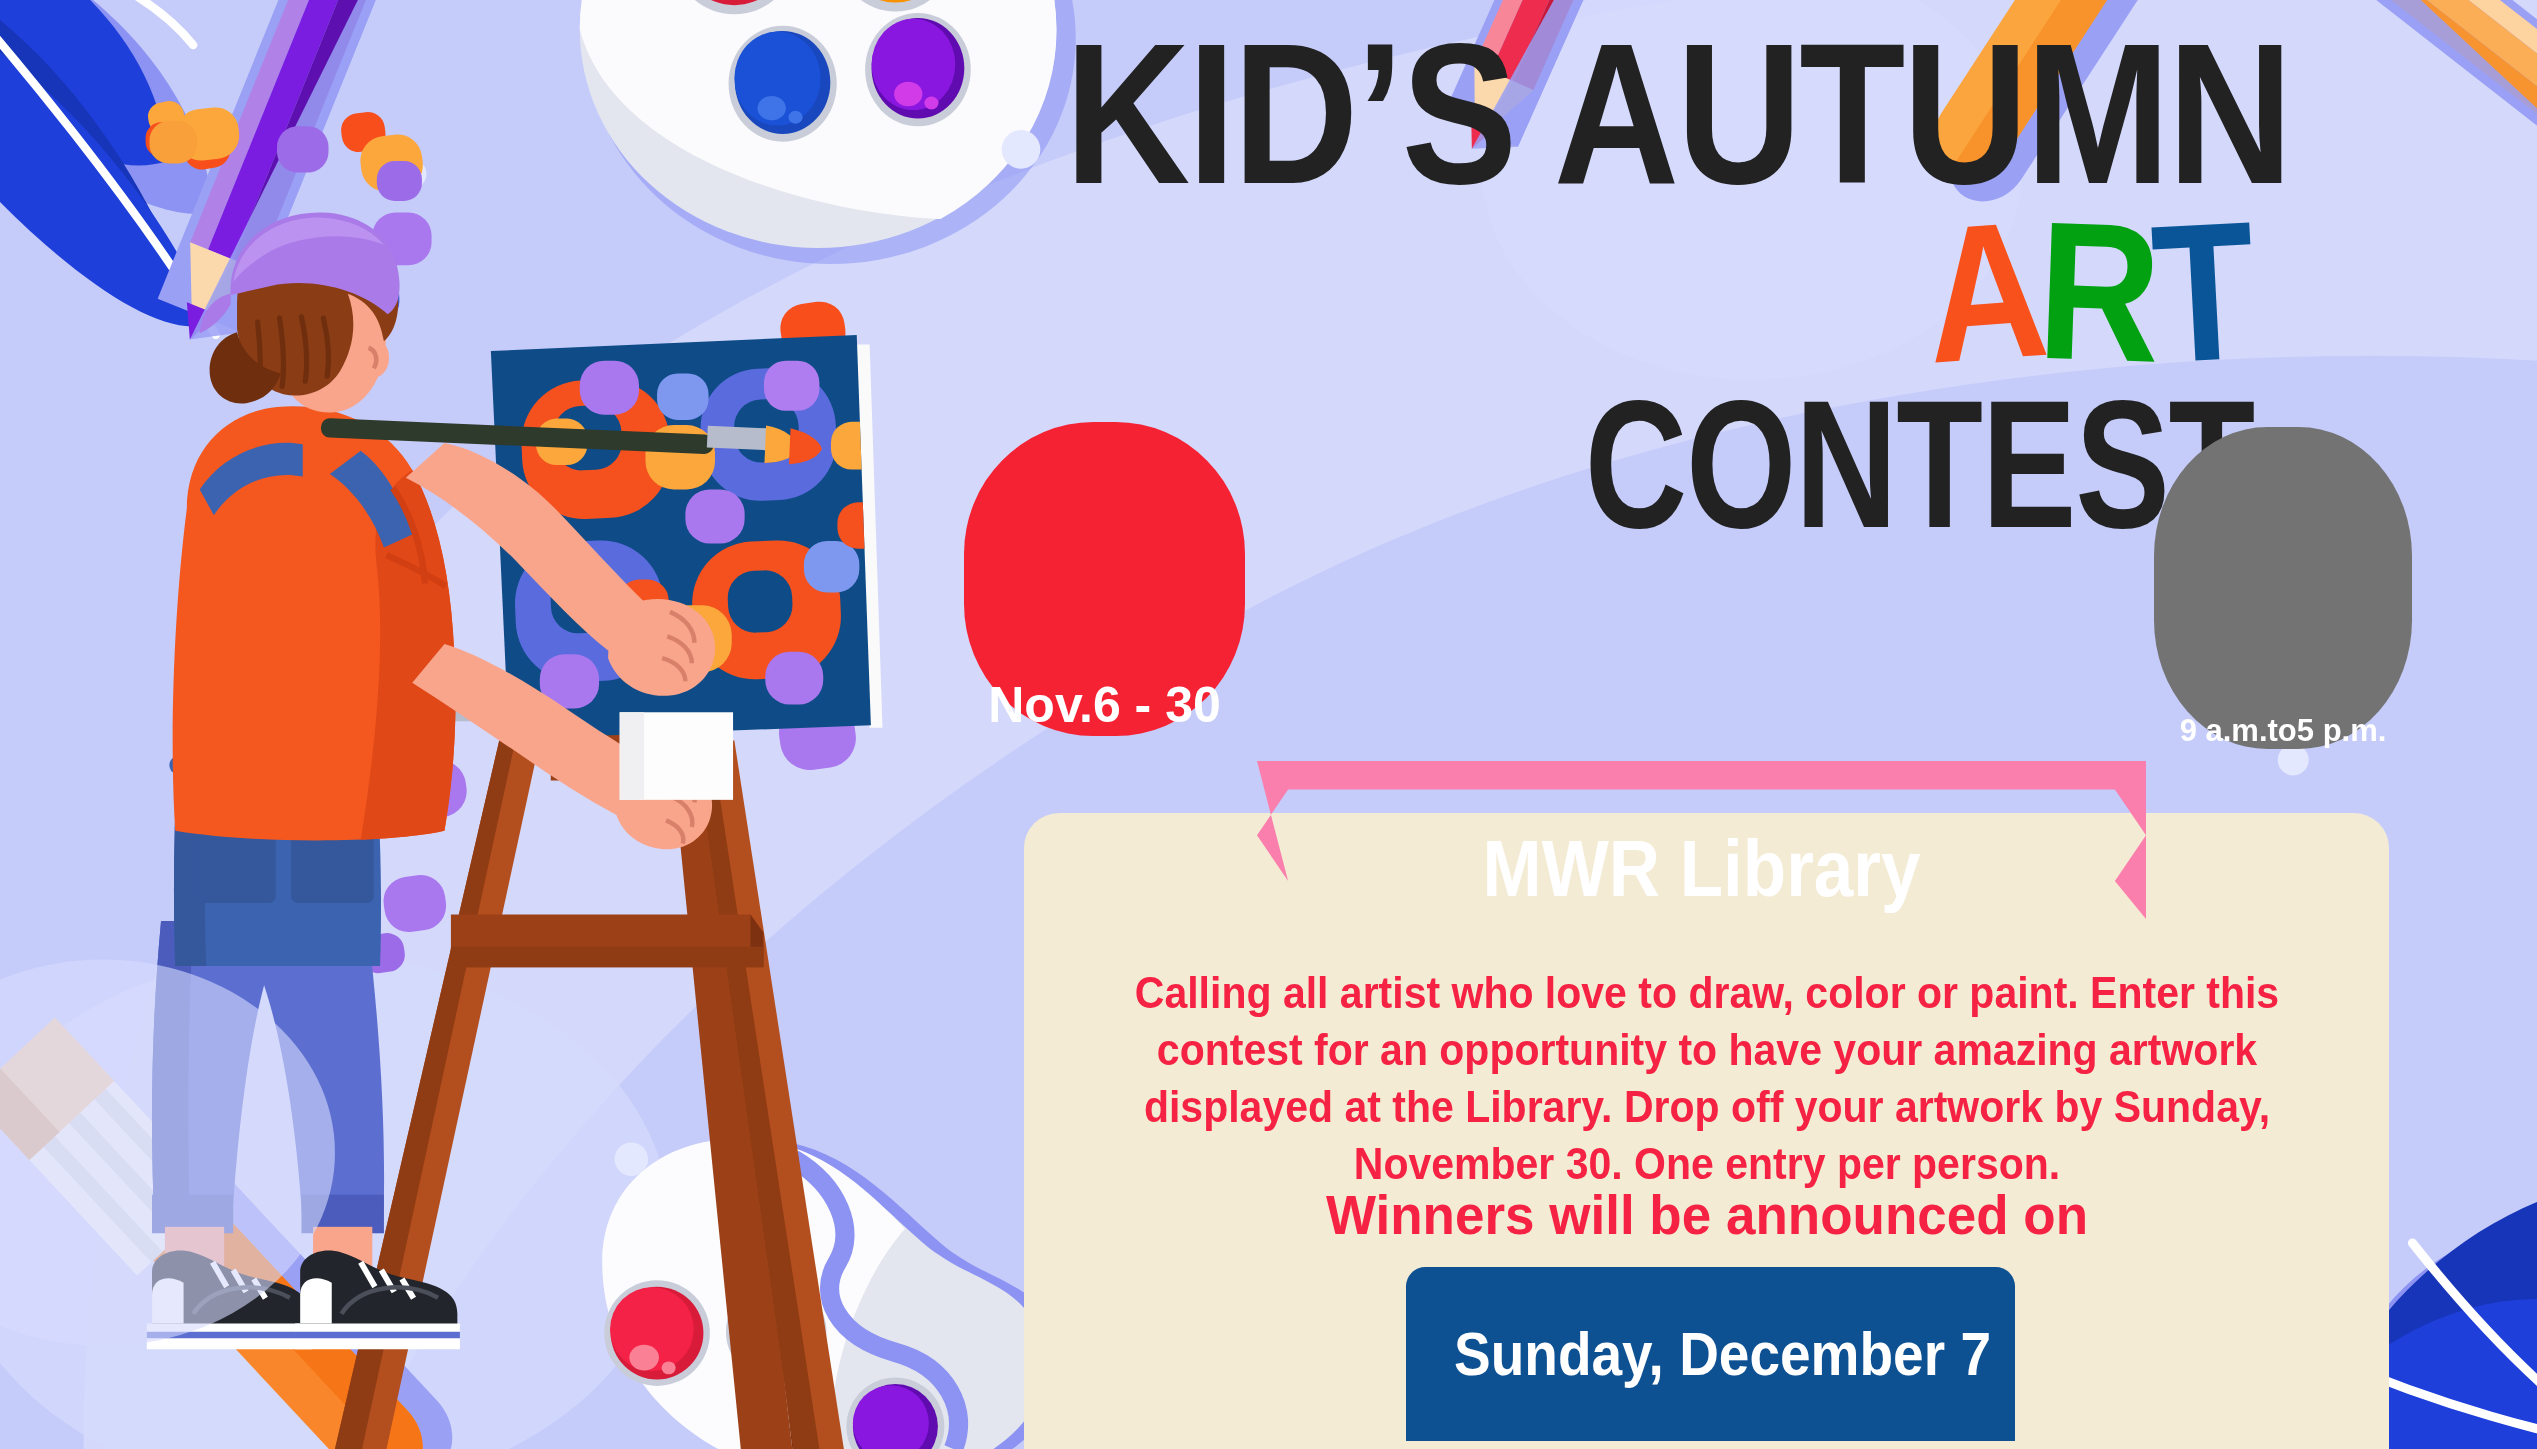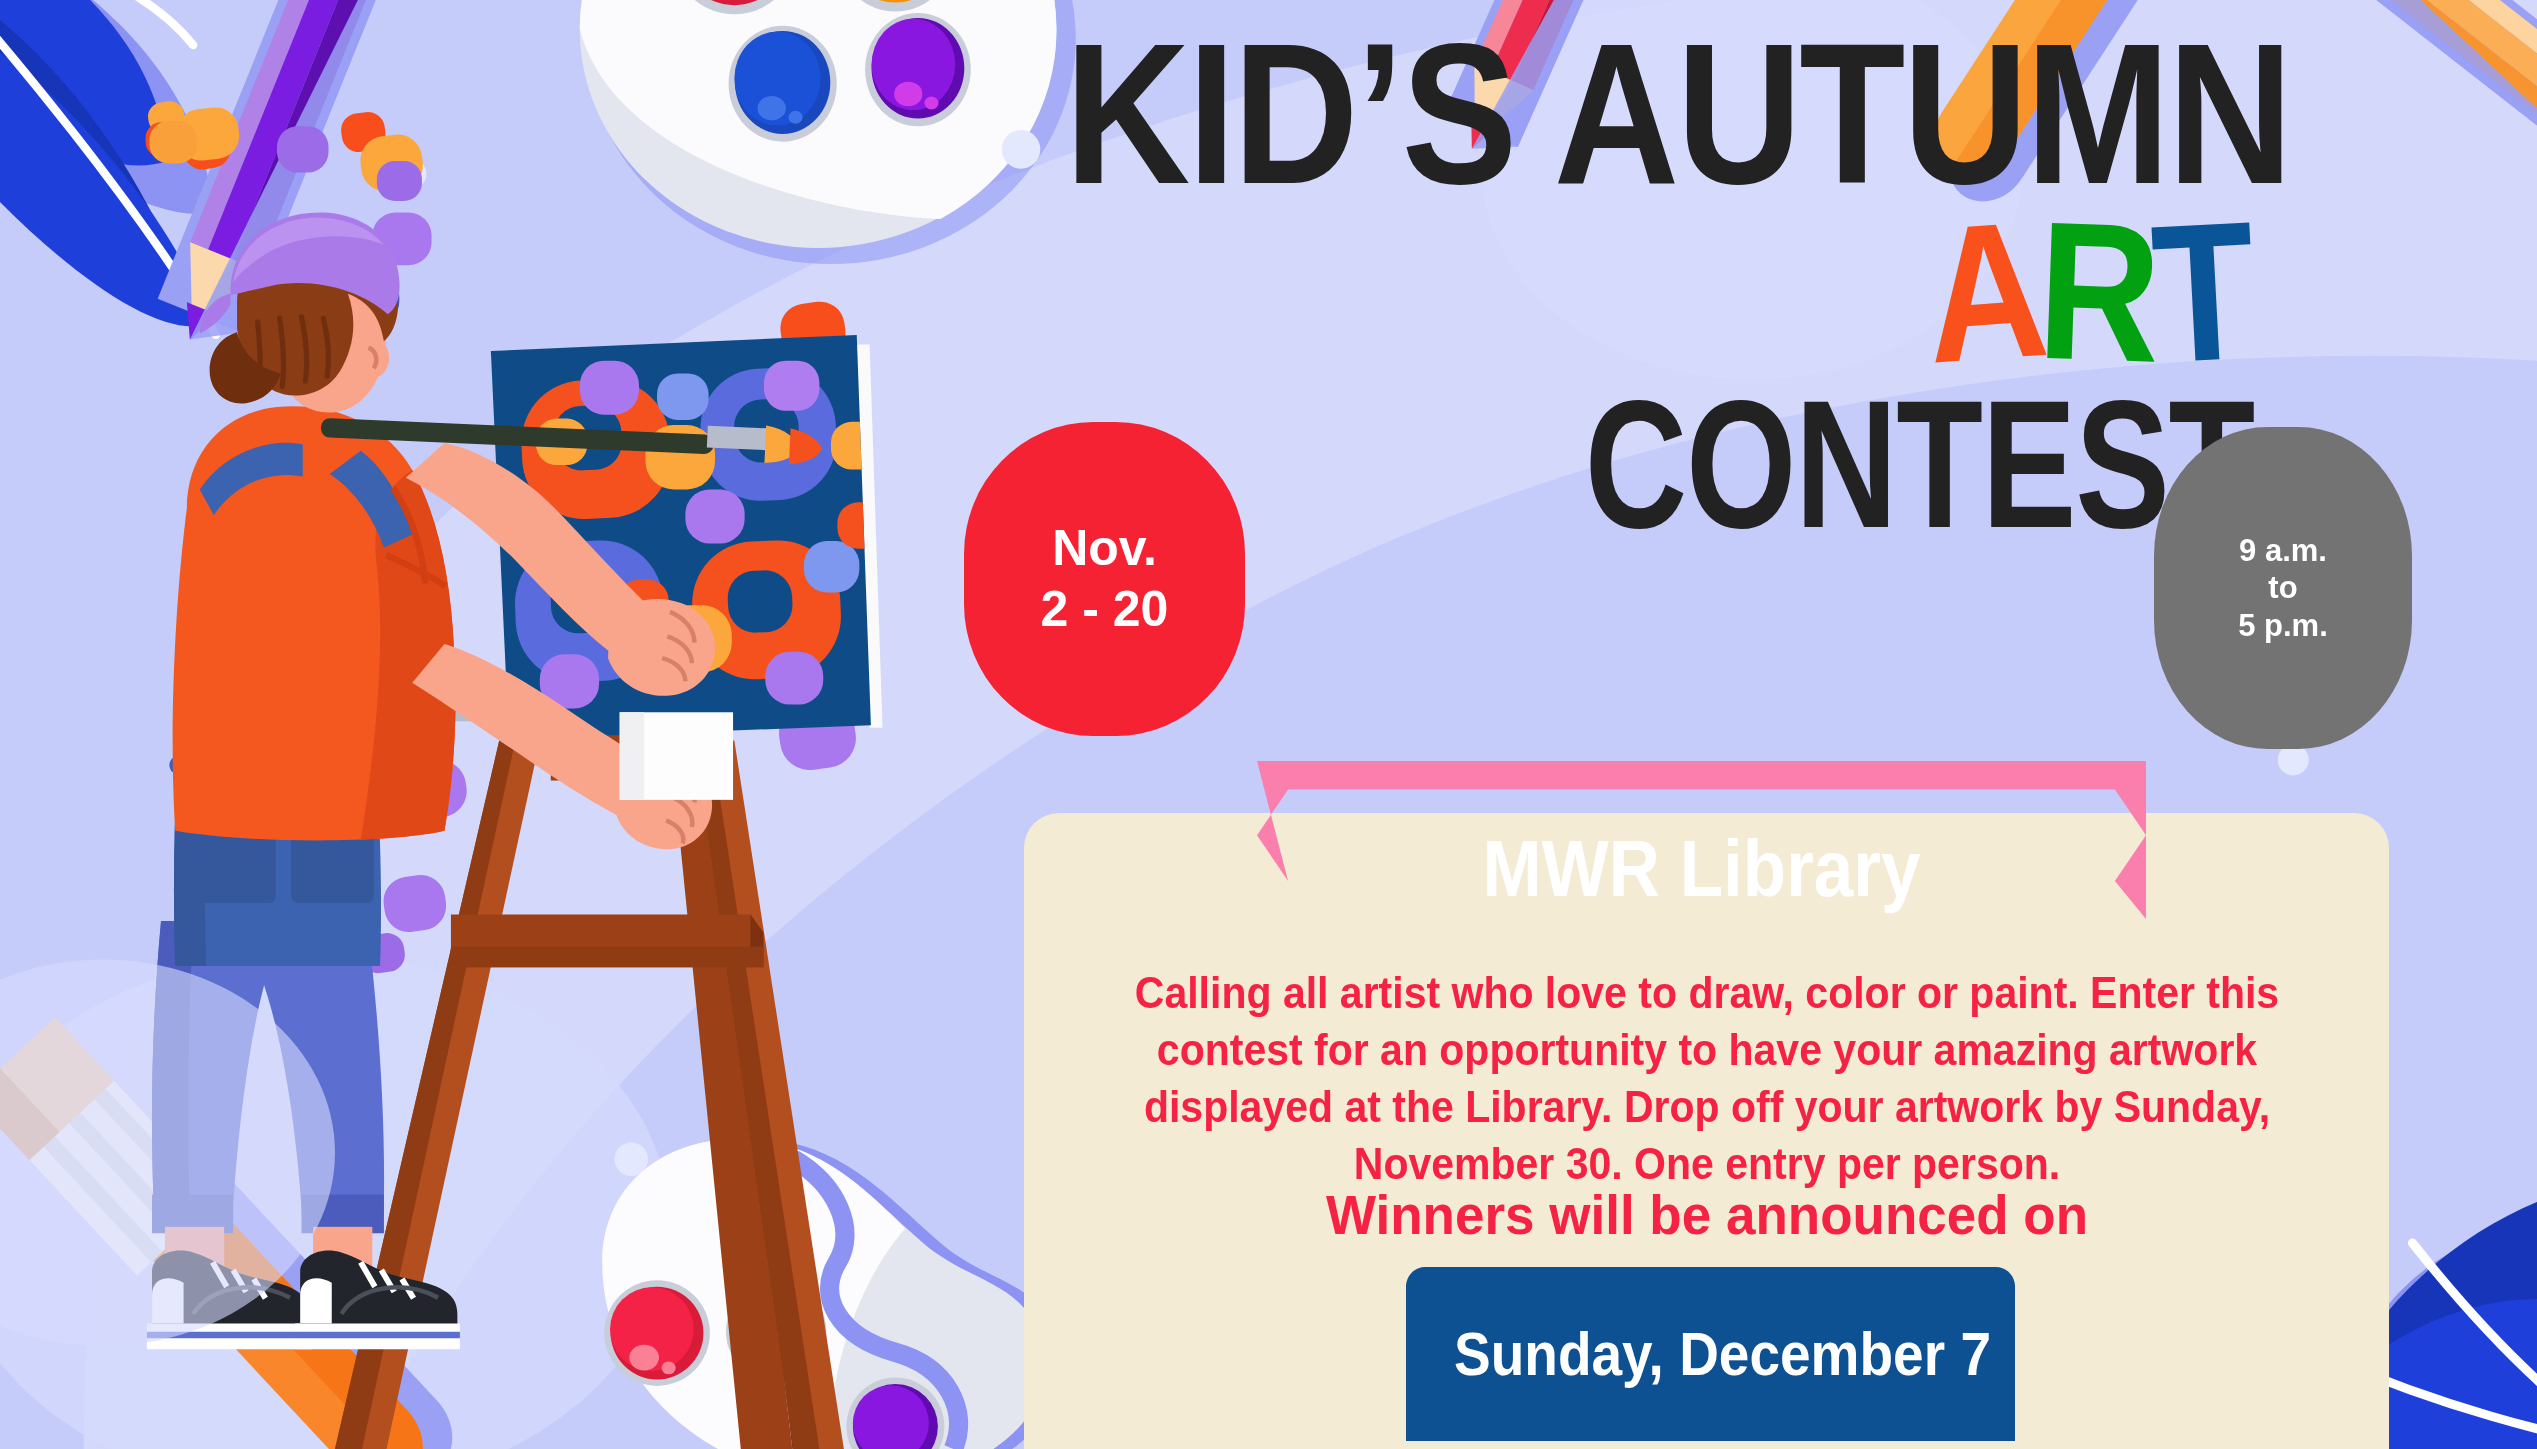--- a/index.html
+++ b/index.html
@@ -58,22 +58,22 @@
     letter-spacing:-1.3px;
     color:#222222;
     transform:scaleX(1.0) scaleY(1.28);
     transform-origin:center top;
     white-space:nowrap;
   }
 
   
   .badge {
     position:absolute;
-    display:flex; flex-direction:column;
-    align-items:center; justify-content:center;
+    display:flex; flex-direction:row;
+    align-items:flex-end; justify-content:center;
     color:#FFFFFF;
     font-weight:bold;
     text-align:center;
     z-index:45;
   }
   #date-badge {
     left:964px; top:422px;
     width:281px; height:314px;
     background:#F52233;
     border-radius:46% 46% 46% 46% / 42% 42% 42% 42%;
@@ -550,21 +550,21 @@
   <div class="headline-wrap">
     <div class="kids-autumn">KID’S AUTUMN</div>
     <div class="art-word">
       <span class="art-a">A</span><span class="art-r">R</span><span class="art-t">T</span>
     </div>
     <div class="contest-word">CONTEST</div>
   </div>
 
   <div id="date-badge" class="badge">
     <span>Nov.</span>
-    <span>2 - 20</span>
+    <span>6 - 30</span>
   </div>
 
   <div id="time-badge" class="badge">
     <span>9 a.m.</span>
     <span>to</span>
     <span>5 p.m.</span>
   </div>
 
   <div id="info-card"></div>
 

